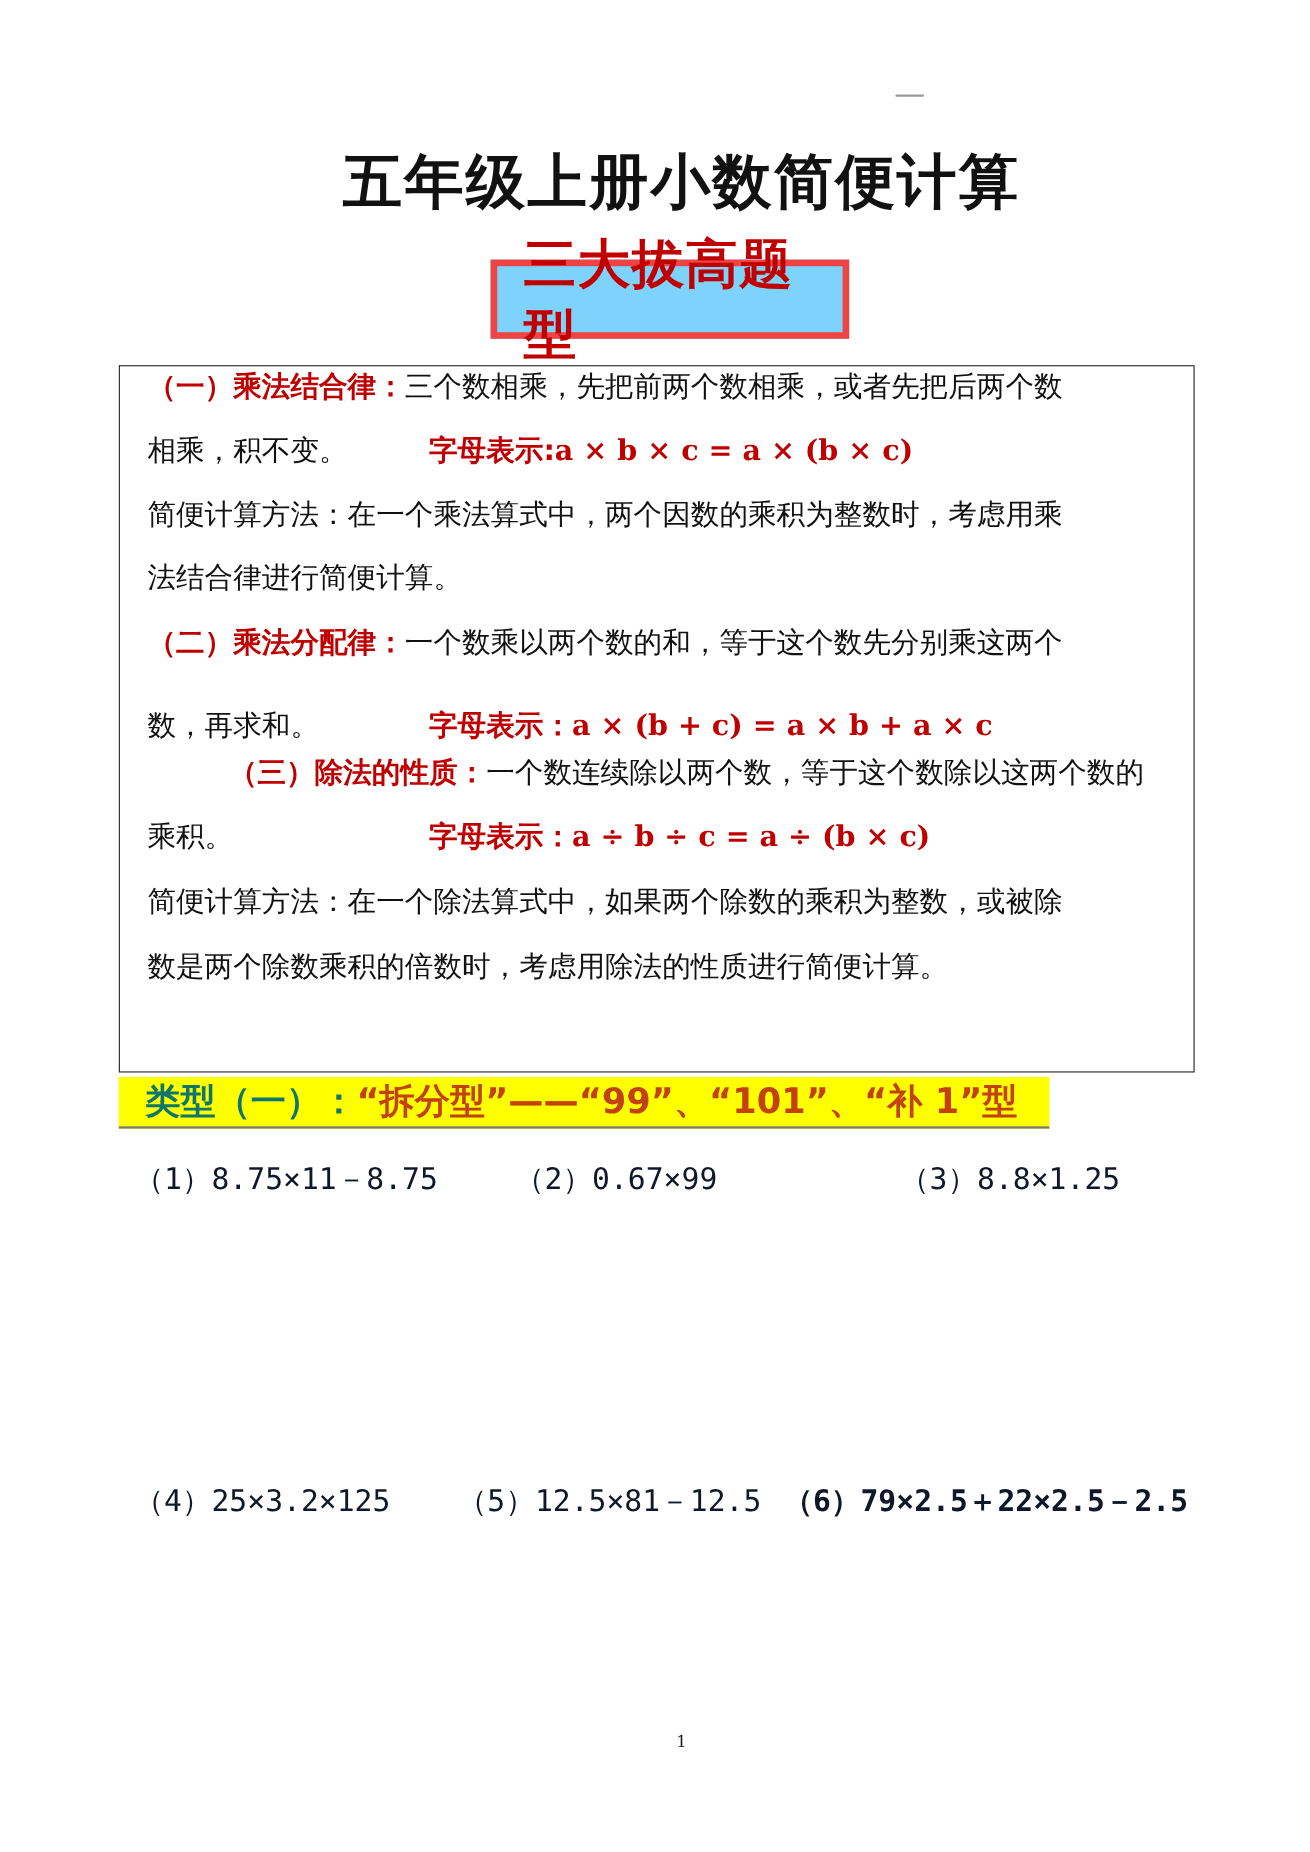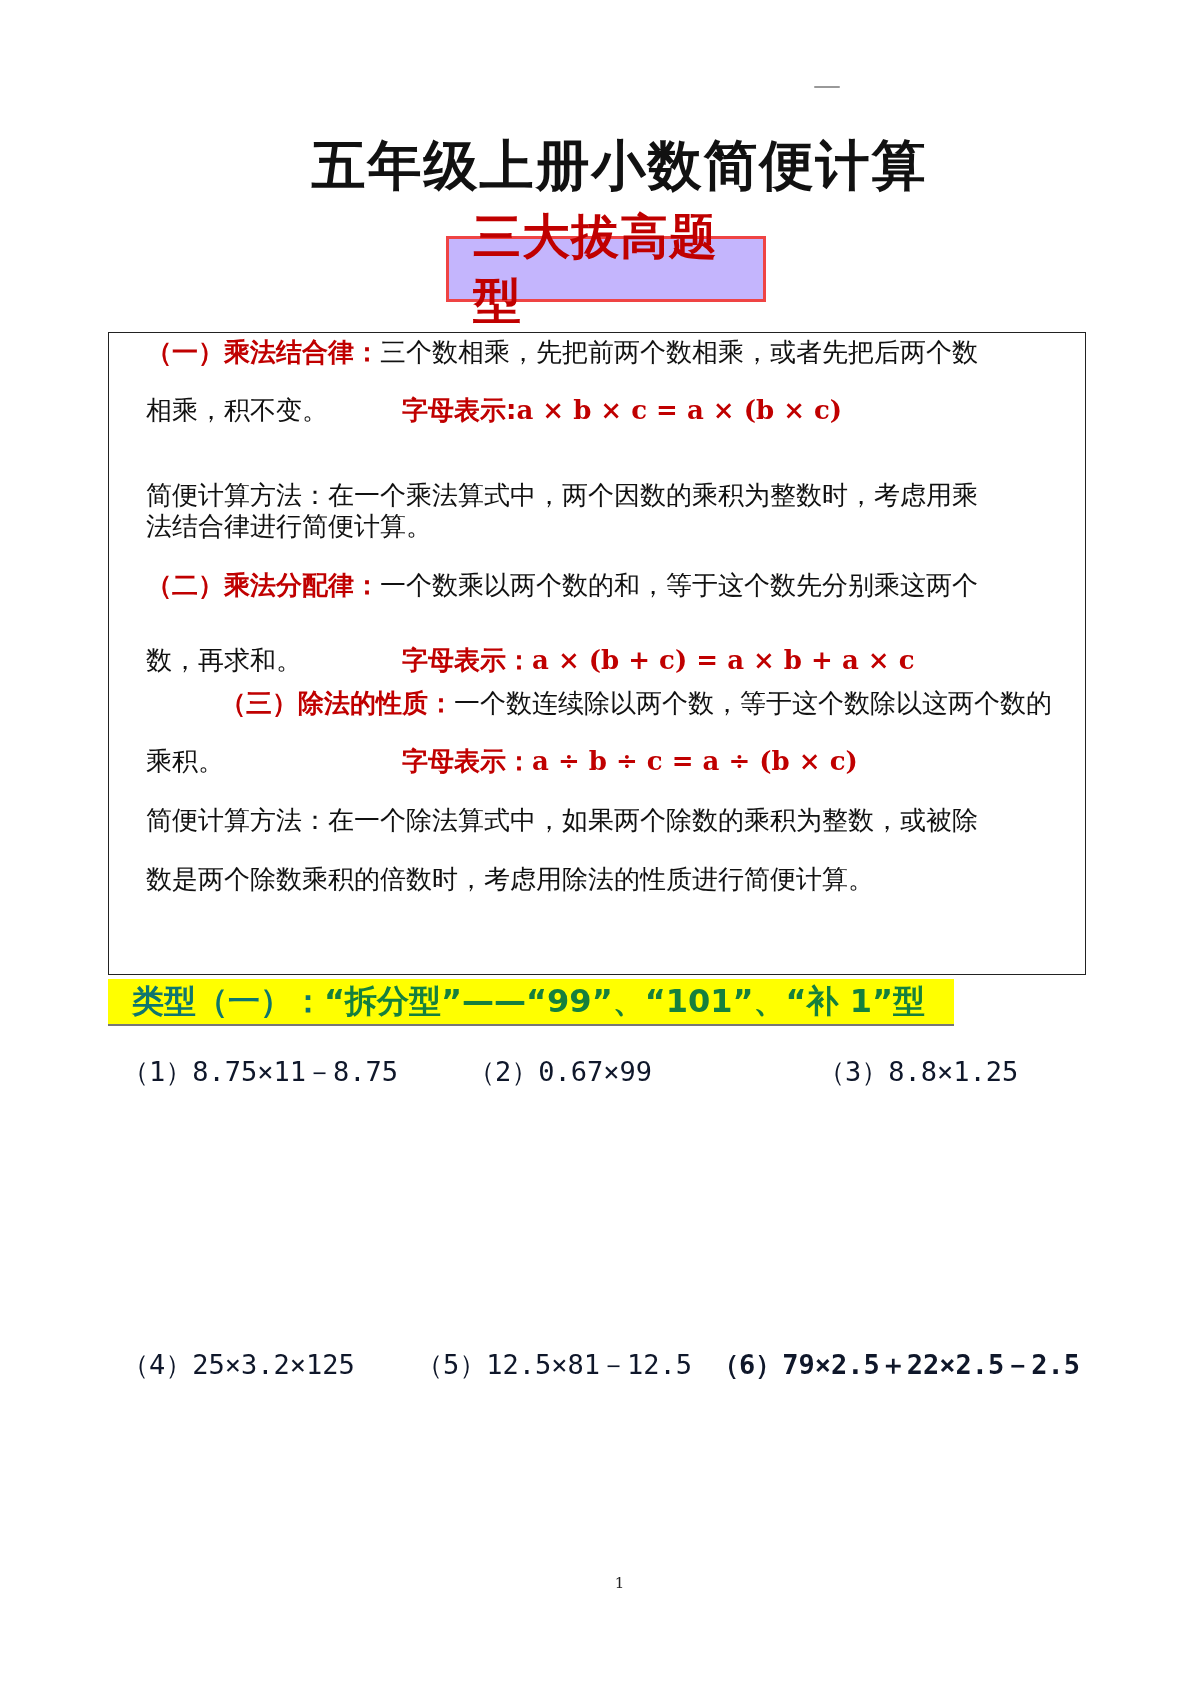--- a/index.html
+++ b/index.html
@@ -8,41 +8,41 @@
     font-family: "DejaVu Sans", "Liberation Sans", sans-serif; color: #111;
   }
   .abs { position: absolute; padding-left: 24px; }
   .dot { left: 814px; top: 86px; width: 2px; height: 2px; background: #999; border-radius: 1px; }
   .title {
     left: 0; width: 1191px; top: 130px; text-align: center;
     font-size: 54px; font-weight: bold; letter-spacing: 2px; color: #111;
   }
   .subtitle {
     left: 446px; top: 236px; width: 290px; height: 60px;
-    background: #c4b5fd; border: 3px solid #ef4444;
+    background: #7dd3fc; border: 6px solid #ef4444;
     color: #c00000; font-size: 48px; font-weight: bold;
     display: flex; align-items: center; justify-content: center; letter-spacing: 1px;
   }
   .rulebox {
     left: 108px; top: 332px; width: 978px; height: 643px;
     border: 1px solid #222; box-sizing: border-box;
   }
   .line {
-    position: absolute; left: 110px; width: 980px; font-size: 26px; line-height: 40px;
+    position: absolute; left: 98px; width: 980px; font-size: 26px; line-height: 40px;
     white-space: nowrap; color: #111; padding-left: 36px;
   }
   .red { color: #c00000; font-weight: bold; }
   .formula { color: #c00000; font-weight: bold; font-family: "DejaVu Serif", "Liberation Serif", serif; }
   .type-banner {
     left: 108px; top: 979px; width: 846px; height: 47px;
     background: #ffff00; border-bottom: 2px solid #777; box-sizing: border-box;
     font-size: 32px; font-weight: bold; line-height: 45px; white-space: nowrap;
   }
   .type-banner .black { color: #0f766e; }
-  .type-banner .redt { color: #15803d; margin-top: 36px; }
+  .type-banner .redt { color: #c2410c; margin-top: 36px; }
   .problem {
     position: absolute; font-size: 27px; font-family: "DejaVu Sans Mono", "Liberation Mono", monospace;
     white-space: nowrap; color: #0f172a; letter-spacing: 0px;
   }
   .pagenum { left: 0; width: 1191px; top: 1574px; text-align: center; font-size: 15px;
     font-family: "DejaVu Serif", serif; color: #222; }
 </style>
 </head>
 <body>
 
@@ -53,21 +53,21 @@
 <div class="abs subtitle">三大拔高题型</div>
 
 <div class="abs rulebox"></div>
 
 <div class="line" style="top:332px;">
   <span class="red">（一）乘法结合律：</span><span>三个数相乘，先把前两个数相乘，或者先把后两个数</span>
 </div>
 <div class="line" style="top:390px;">
   <span style="display:inline-block;width:256px;">相乘，积不变。</span><span class="red">字母表示:</span><span class="formula">a × b × c = a × (b × c)</span>
 </div>
-<div class="line" style="top:448px;margin-top:27px;">简便计算方法：在一个乘法算式中，两个因数的乘积为整数时，考虑用乘</div>
+<div class="line" style="top:448px;">简便计算方法：在一个乘法算式中，两个因数的乘积为整数时，考虑用乘</div>
 <div class="line" style="top:506px;">法结合律进行简便计算。</div>
 
 <div class="line" style="top:565px;">
   <span class="red">（二）乘法分配律：</span><span>一个数乘以两个数的和，等于这个数先分别乘这两个</span>
 </div>
 <div class="line" style="top:624px;margin-top:16px;">
   <span style="display:inline-block;width:256px;">数，再求和。</span><span class="red">字母表示：</span><span class="formula">a × (b + c) = a × b + a × c</span>
 </div>
 
 <div class="line" style="top:683px;text-align:center;">

